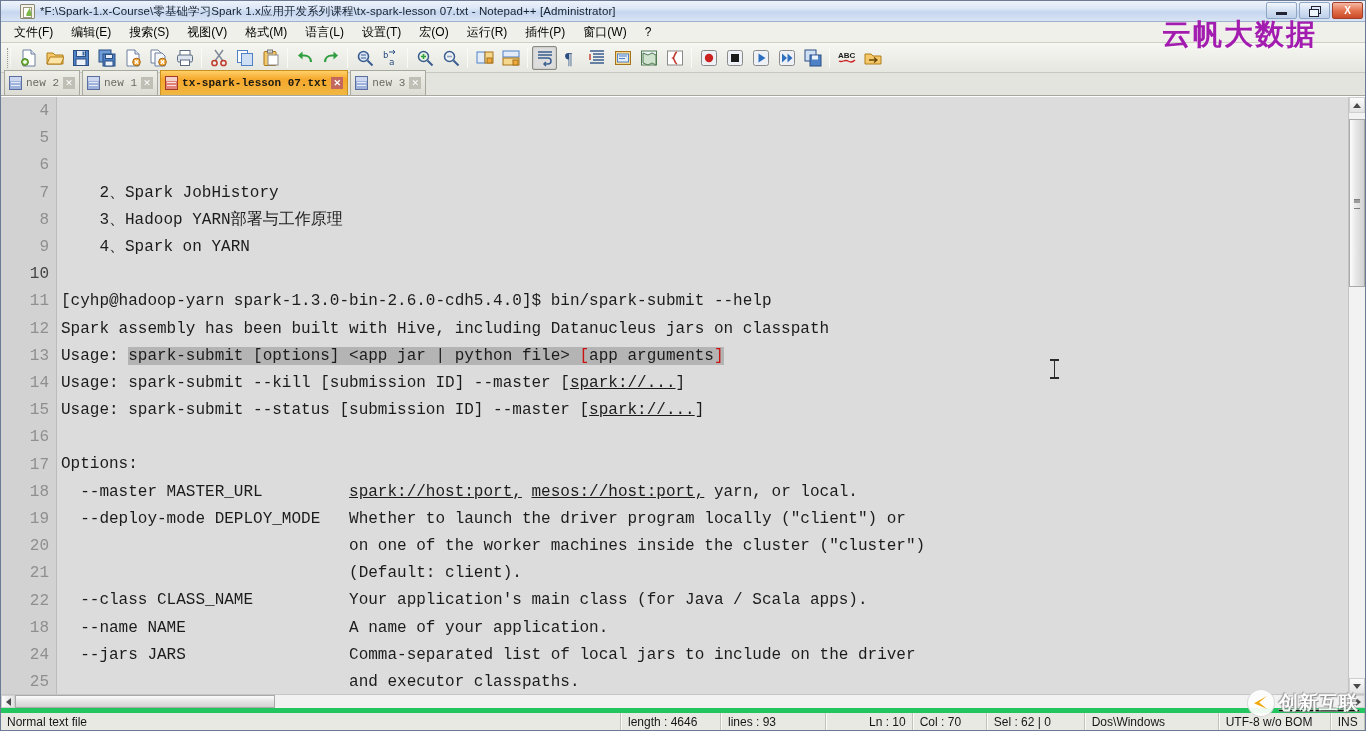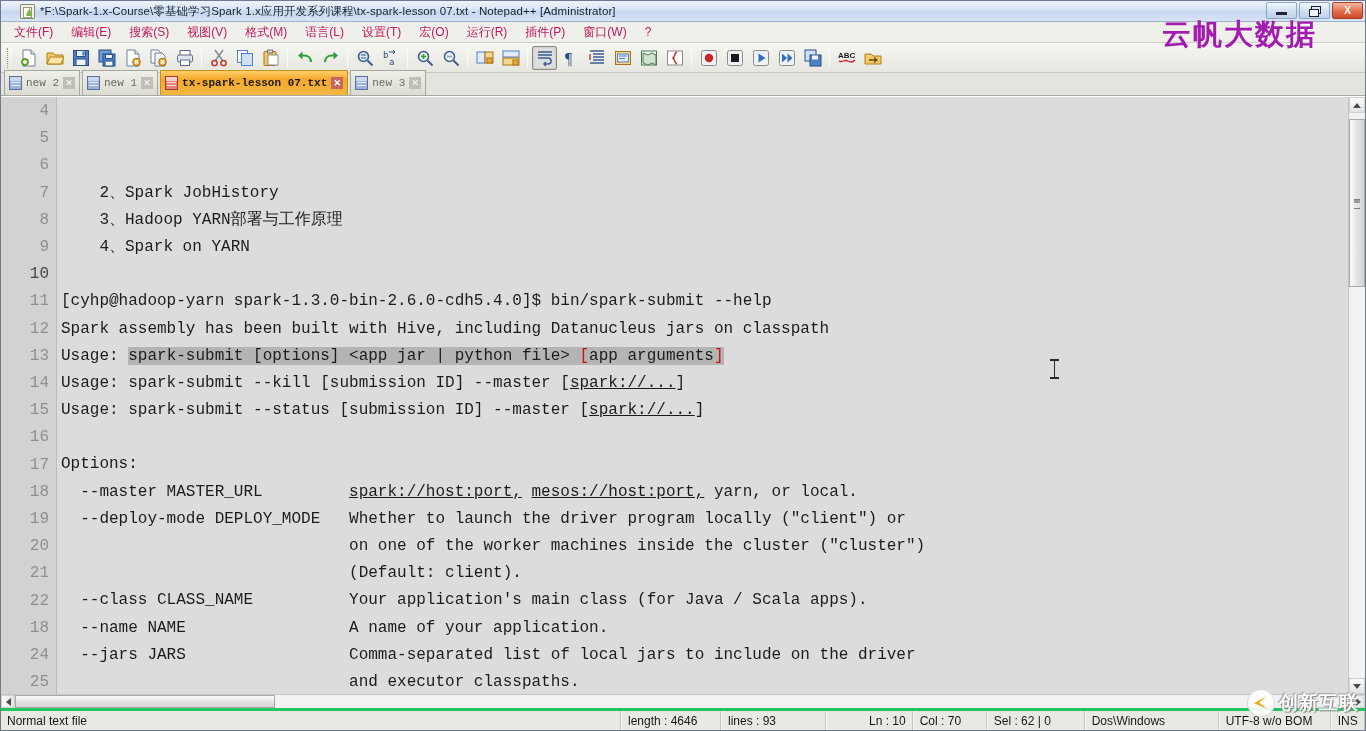--- a/index.html
+++ b/index.html
@@ -100,20 +100,21 @@
     z-index: 40;
     pointer-events: none;
   }
   .watermark-bottom {
     position: absolute;
     right: 6px; bottom: 14px;
     display: flex; align-items: flex-start; gap: 5px;
     z-index: 40;
     opacity: 0.92;
     pointer-events: none;
+    text-decoration: underline;
   }
   .wm-circle {
     width: 26px; height: 26px;
     border-radius: 50%;
     background: #ffffff;
     position: relative;
     box-shadow: 0 0 0 1px #d8d8d8;
   }
   .wm-circle::after {
     content: "";
@@ -133,21 +134,21 @@
   .menubar {
     height: 21px;
     background: #f0f0ea;
     border-bottom: 1px solid #cfcfc6;
     display: flex; align-items: center;
     padding-left: 4px;
     flex: 0 0 auto;
   }
   .menu-item {
     font-size: 12px;
-    color: #be185d;
+    color: #000000;
     padding: 2px 9px;
     white-space: nowrap;
     cursor: default;
   }
 
   
   .toolbar {
     height: 30px;
     background: linear-gradient(to bottom, #f6f6f2, #e7e7e1);
     border-bottom: 1px solid #c8c8c0;
@@ -343,21 +344,21 @@
   .hs-thumb {
     position:absolute; top:0; bottom:0; left: 0; width: 260px;
     background: linear-gradient(to bottom, #fdfdfd, #e6e6e6 45%, #d2d2d2);
     border: 1px solid #a9a9a9;
   }
 
   
   .statusbar {
     height: 22px; flex: 0 0 22px;
     background: #e9e9e4;
-    border-top: 3px solid #22c55e;
+    border-top: 5px solid #22c55e;
     display: flex; align-items: stretch;
     font-size: 12px; color: #161616;
     position: relative;
     z-index: 30;
   }
   .sb-cell {
     display: flex; align-items: center;
     padding: 0 6px;
     border-right: 1px solid #c2c2ba;
     border-left: 1px solid #fbfbf7;

